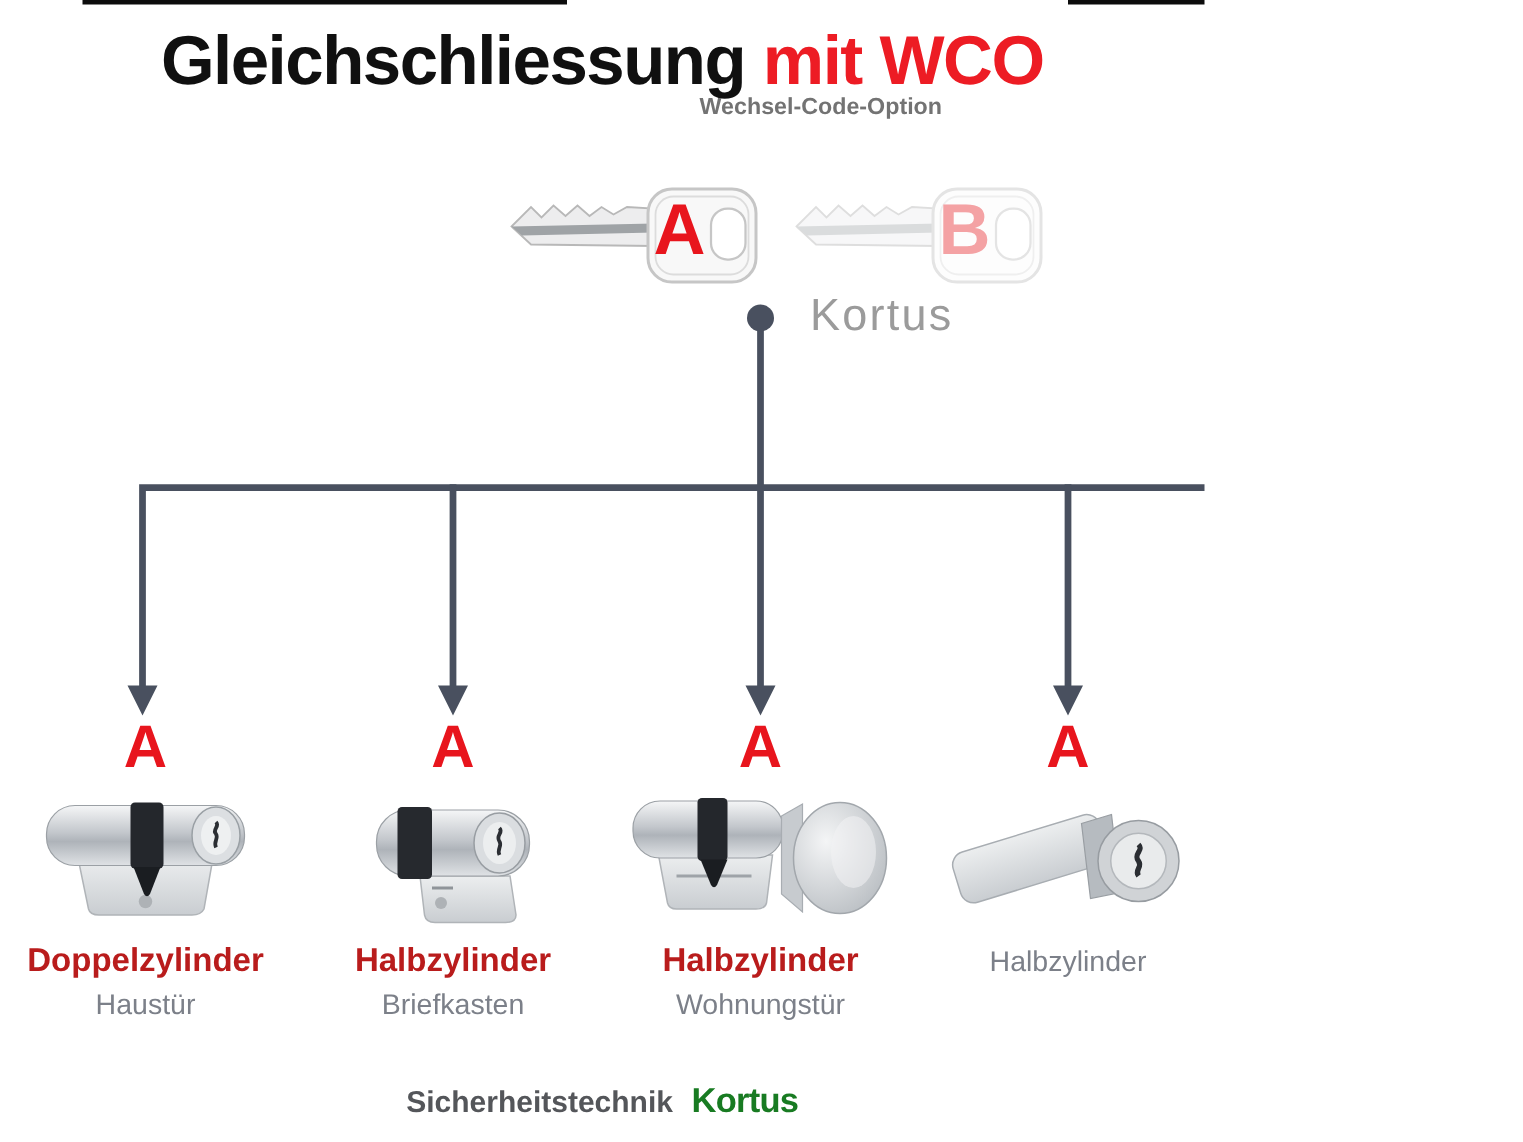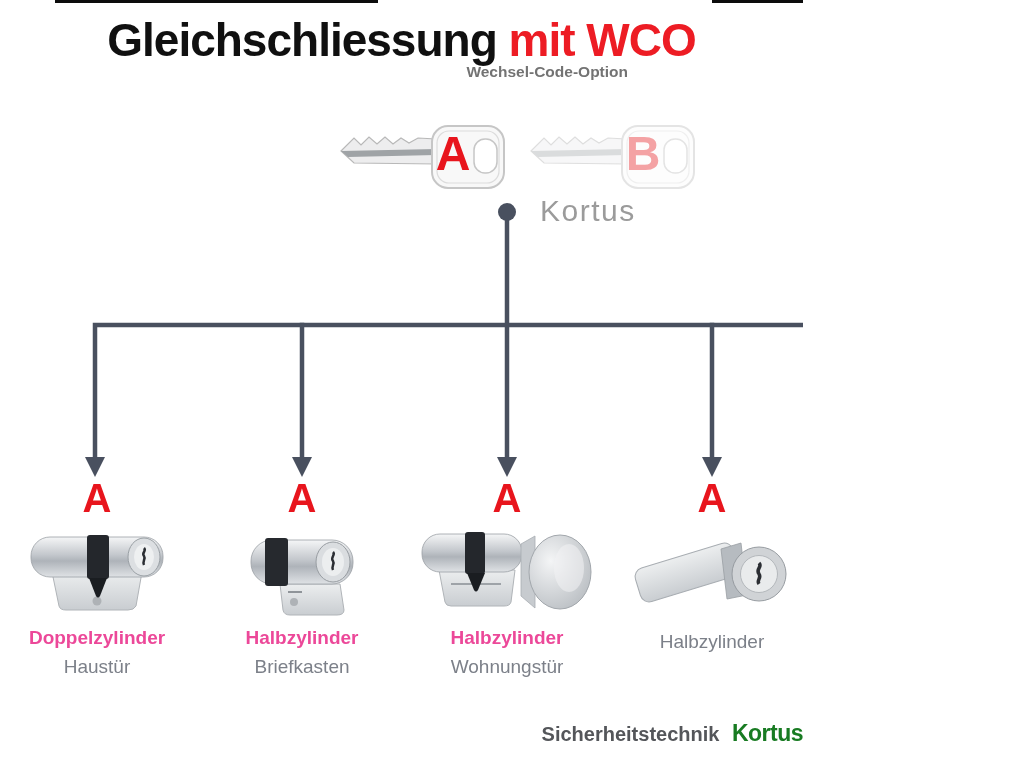--- a/index.html
+++ b/index.html
@@ -71,31 +71,31 @@
   .col-4 { left: 617px; }
   .col-5 { left: 822px; }
   .col .branch-key {
     height: 44px; line-height: 44px;
     font-size: 40px; font-weight: bold; color: #e8151d;
   }
   .col .img-box {
     height: 104px; display: flex; align-items: center; justify-content: center;
   }
   .col .lock-name {
-    margin-top: 3px; font-size: 19px; font-weight: bold; color: #ec4899;
+    margin-top: 3px; font-size: 22px; font-weight: bold; color: #b91c1c;
     white-space: nowrap;
   }
   .col .lock-loc {
     margin-top: 7px; font-size: 19px; color: #7c8089; white-space: nowrap; text-align: right;
   }
 
   
   .footer {
     position: absolute; top: 720px; left: 0; width: 100%;
-    text-align: right; white-space: nowrap;
+    text-align: center; white-space: nowrap;
   }
   .footer .prefix { font-size: 20px; font-weight: bold; color: #54565a; }
   .footer .brand { font-size: 23px; font-weight: bold; color: #187b22;
                    margin-left: 8px; letter-spacing: -0.5px; }
 </style>
 </head>
 <body>
 
 <div class="stage">
 

